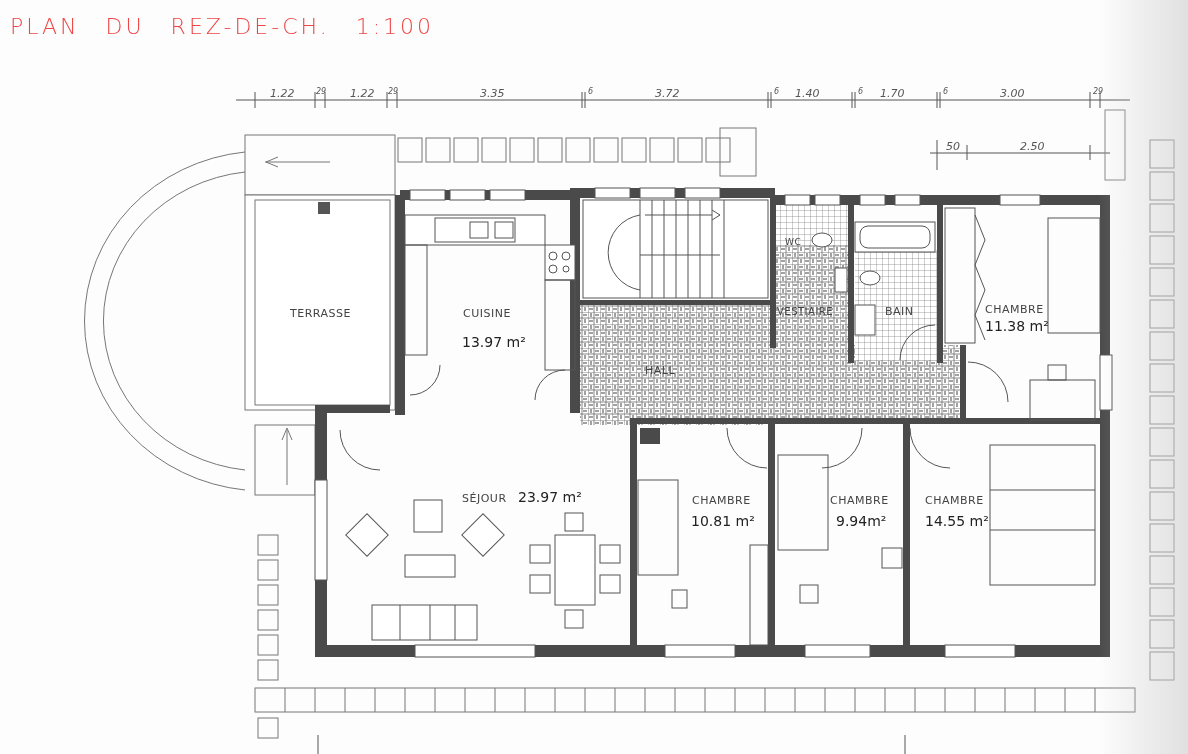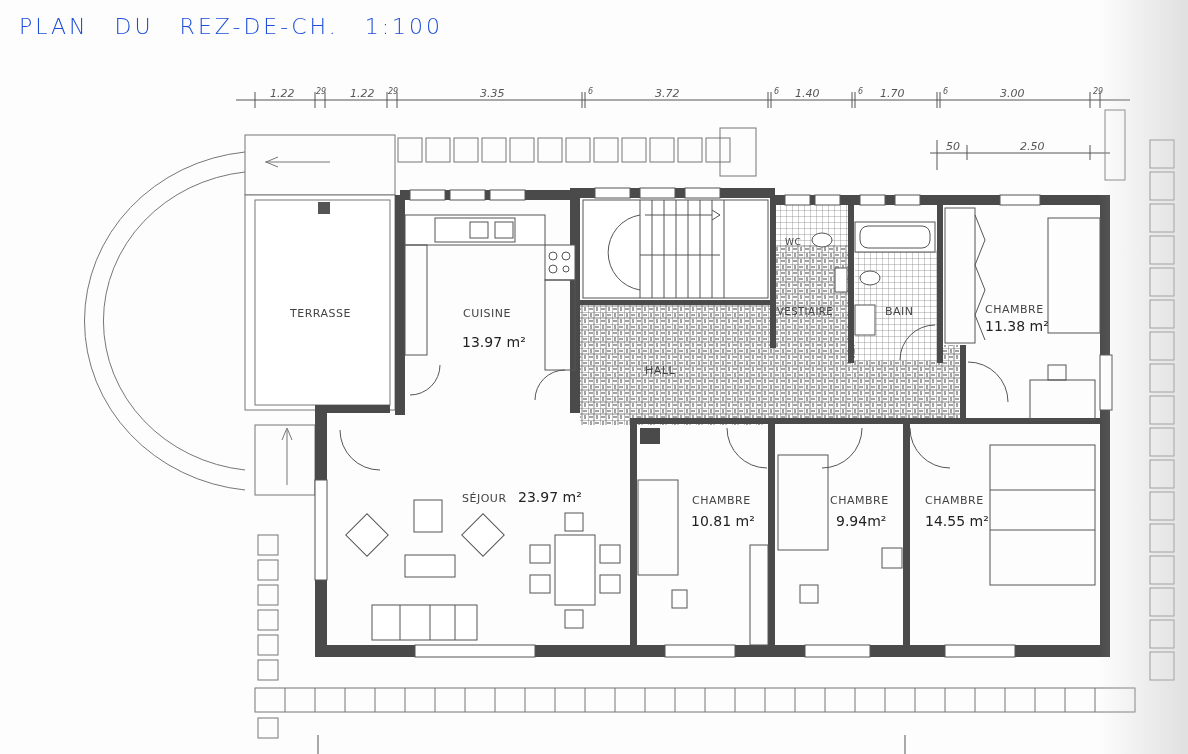--- a/index.html
+++ b/index.html
@@ -1,19 +1,19 @@
 <!DOCTYPE html>
 <html><head>
 <meta charset="utf-8">
 <style>
   html,body{margin:0;padding:0;background:#fff;}
   body{width:1188px;height:754px;overflow:hidden;position:relative;font-family:"DejaVu Sans",sans-serif;}
   .paper{position:absolute;left:0;top:0;width:1188px;height:754px;background:#fdfdfd;}
   .shade{position:absolute;right:0;top:0;width:90px;height:754px;background:linear-gradient(to right,rgba(255,255,255,0),rgba(200,200,200,.55));}
-  .title{position:absolute;left:19px;top:14px;font-family:"DejaVu Sans",sans-serif;font-size:22px;letter-spacing:3px;color:#1d4ed8;font-weight:300;}
+  .title{position:absolute;left:10px;top:14px;font-family:"DejaVu Sans",sans-serif;font-size:22px;letter-spacing:3px;color:#ef4444;font-weight:300;}
   .title span{margin-right:26px;}
   svg{position:absolute;left:0;top:0;}
   .dim{font-family:"DejaVu Sans",sans-serif;font-style:italic;font-size:11px;fill:#555;}
   .dimsm{font-family:"DejaVu Sans",sans-serif;font-style:italic;font-size:8px;fill:#555;}
   .rl{font-family:"DejaVu Sans",sans-serif;font-size:11px;fill:#444;letter-spacing:.5px;}
   .ra{font-family:"DejaVu Sans",sans-serif;font-size:14px;fill:#222;}
 </style>
 </head>
 <body>
 

